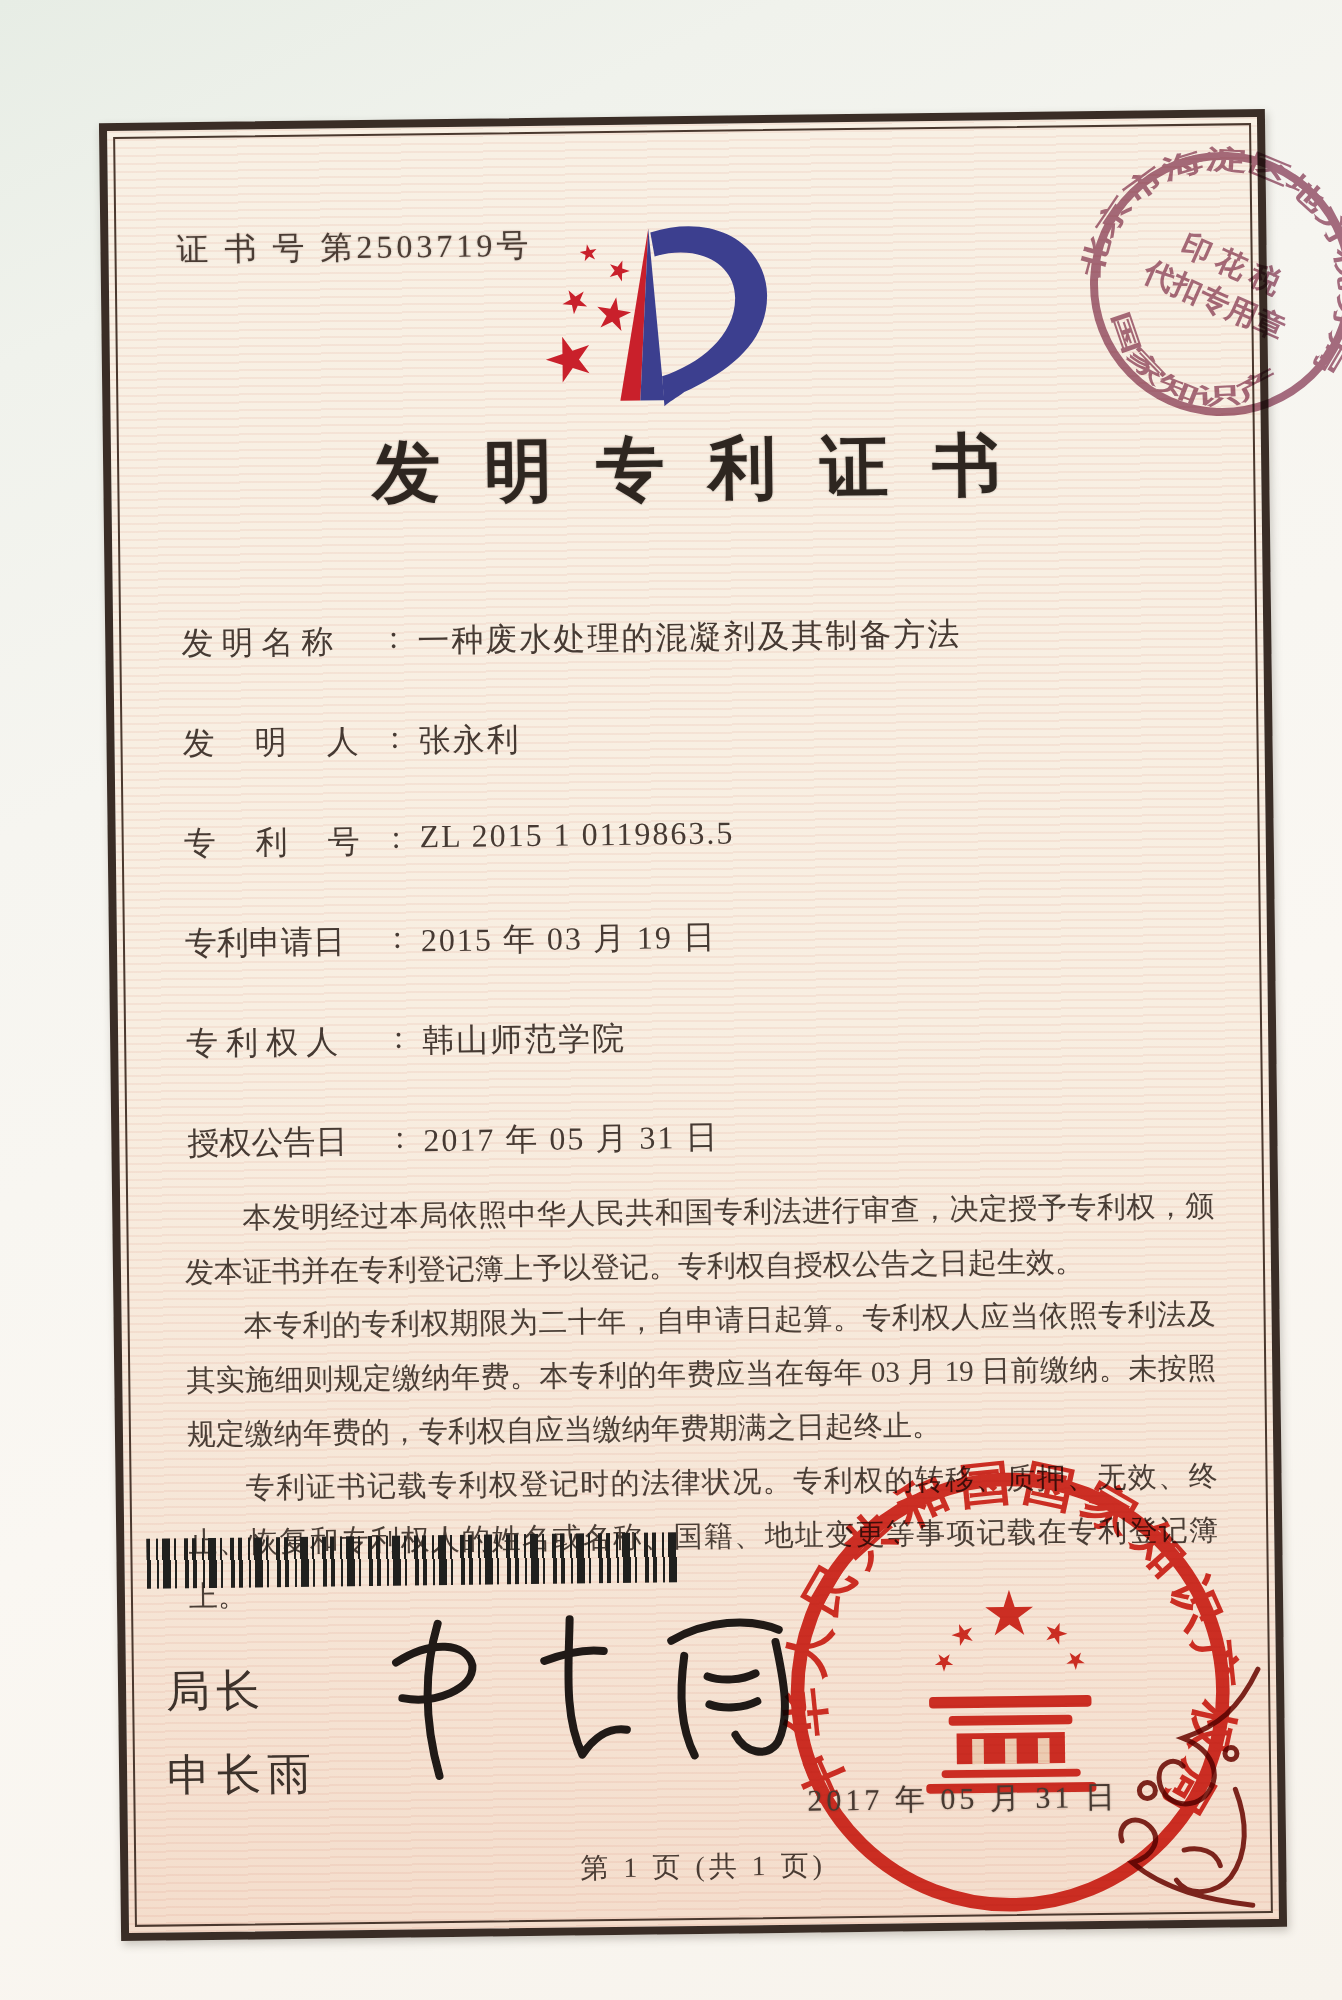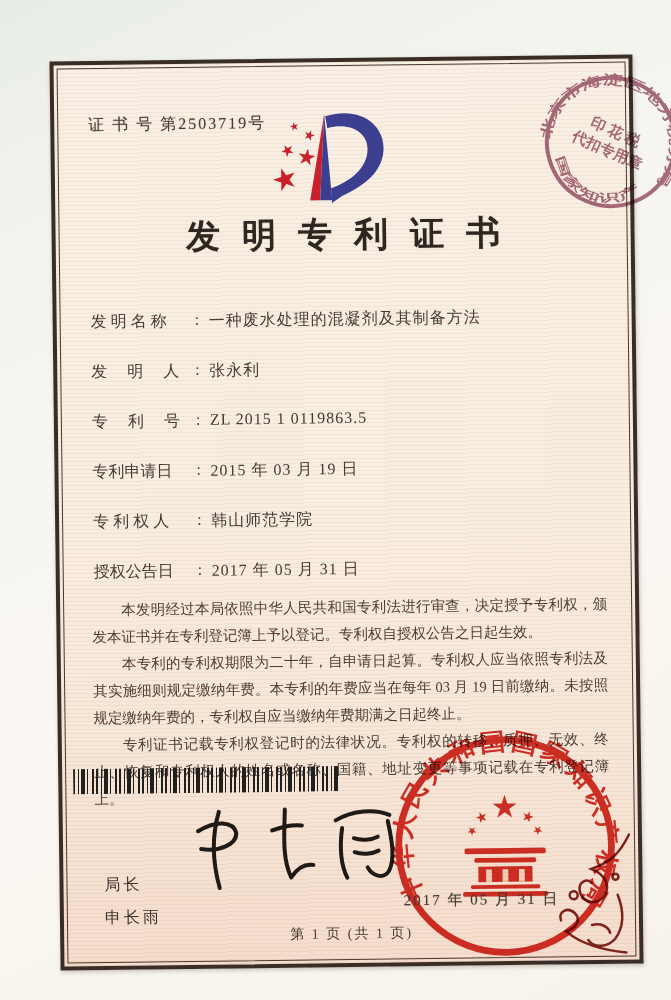--- a/index.html
+++ b/index.html
@@ -52,21 +52,21 @@
   .barcode {
     position:absolute; left:7px; top:700px; width:266px; height:25px; z-index:2;
     background: repeating-linear-gradient(90deg,
       #20201e 0px, #20201e 2px, rgba(0,0,0,0) 2px, rgba(0,0,0,0) 5px,
       #20201e 5px, #20201e 6px, rgba(0,0,0,0) 6px, rgba(0,0,0,0) 8px,
       #20201e 8px, #20201e 12px, rgba(0,0,0,0) 12px, rgba(0,0,0,0) 14px,
       #20201e 14px, #20201e 15px, rgba(0,0,0,0) 15px, rgba(0,0,0,0) 19px,
       #20201e 19px, #20201e 21px, rgba(0,0,0,0) 21px, rgba(0,0,0,0) 23px);
   }
 
-  .sign-block { position:absolute; left:37px; top:762px; z-index:2; font-size:16px; color:#3e332c;margin-top:44px; }
+  .sign-block { position:absolute; left:16px; top:762px; z-index:2; font-size:22px; color:#3e332c; }
   .sign-block div { margin-bottom:12px; letter-spacing:3px; }
   .signature { position:absolute; left:118px; top:730px; z-index:3; }
 
   .seal { position:absolute; left:322px; top:666px; z-index:3; mix-blend-mode:multiply; opacity:0.95; }
   .seal-date {
     position:absolute; left:336px; top:826px; z-index:4;
     font-size:15px; letter-spacing:2px; color:#473931;
     text-shadow:0 0 1px rgba(60,45,35,0.4);
   }
 

